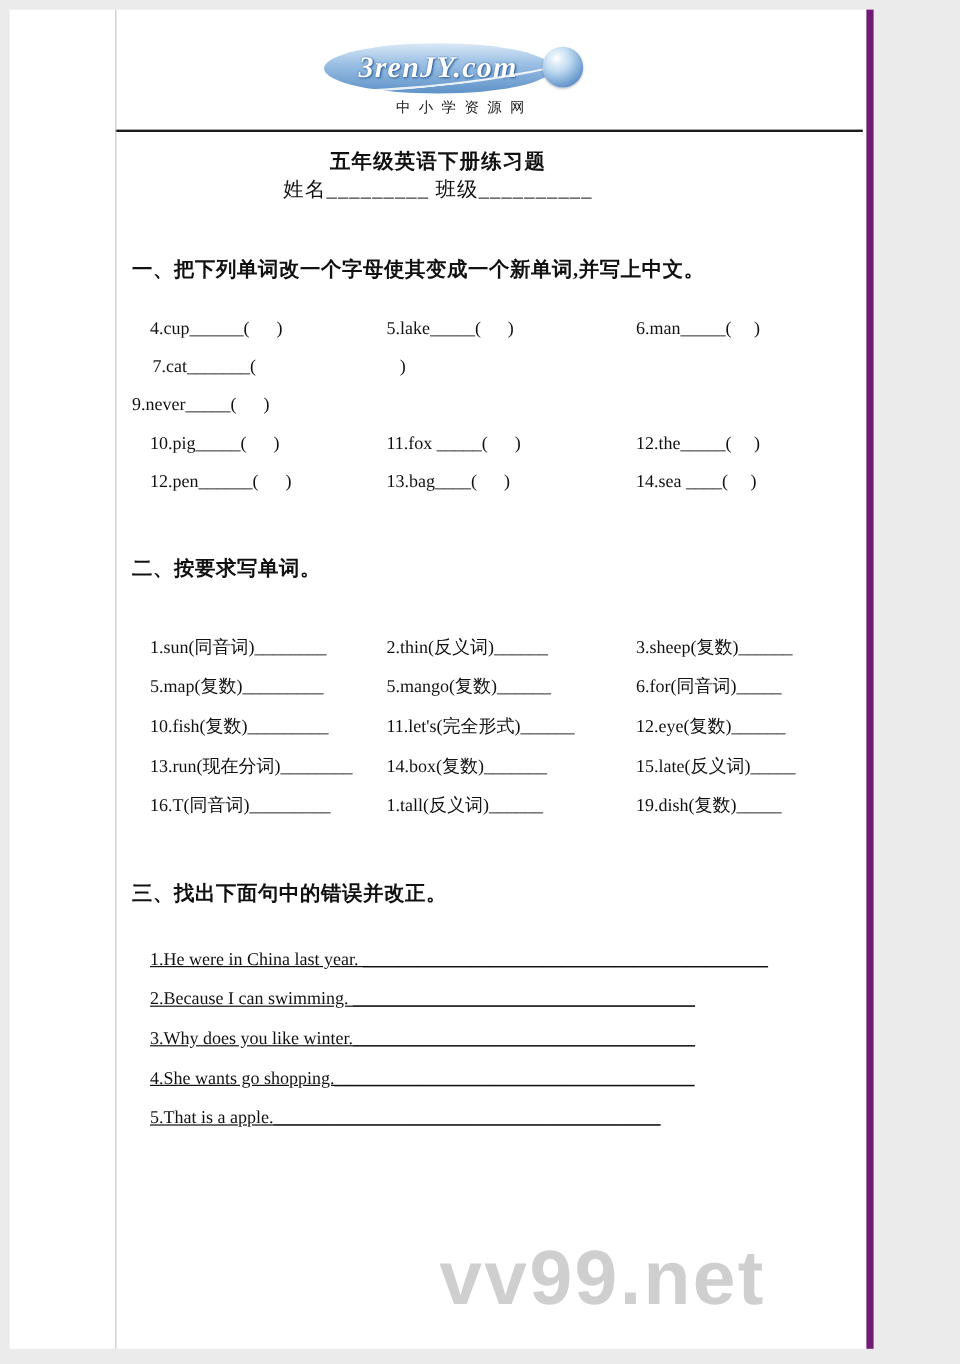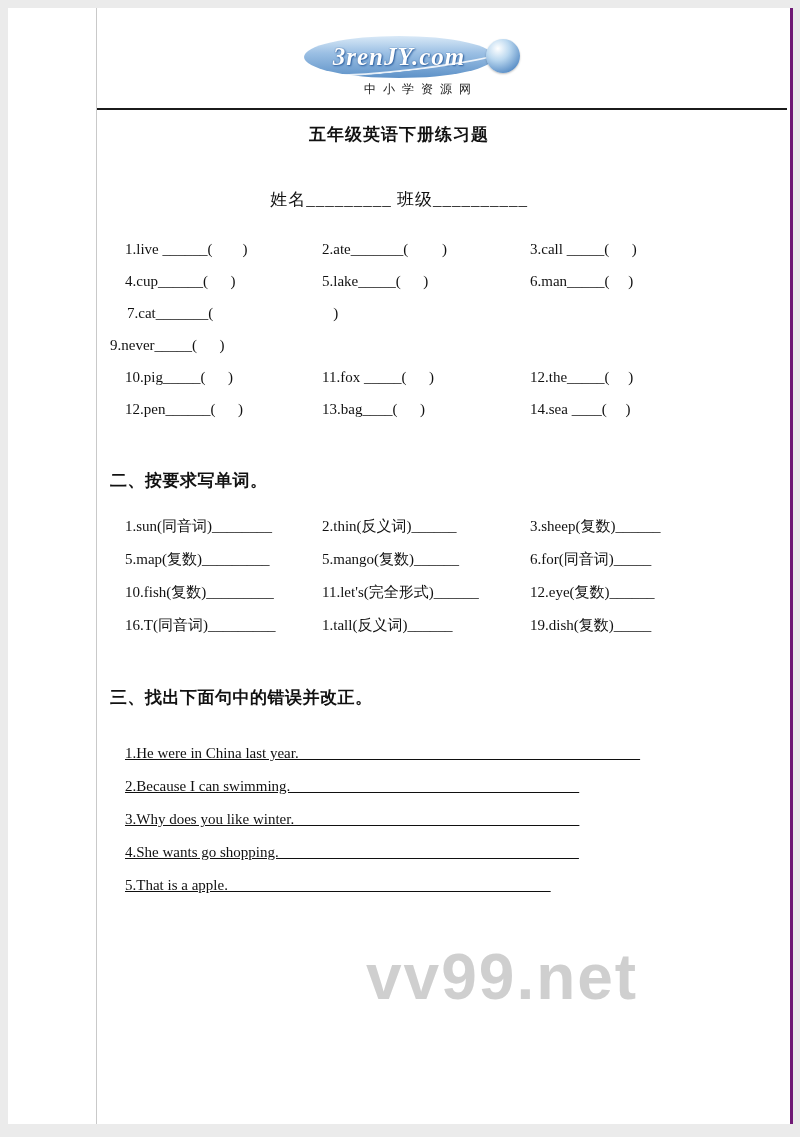--- a/index.html
+++ b/index.html
@@ -6,23 +6,23 @@
   html,body { width:800px; height:1137px; }
   body {
     background:#ebebeb;
     font-family:"Liberation Serif","DejaVu Serif",serif;
     color:#111;
     position:relative;
     overflow:hidden;
   }
   .page {
     position:absolute; left:8px; top:8px;
-    width:785px; height:1116px;
+    width:720px; height:1116px;
     background:#ffffff;
-    border-right:3px solid #701a75;
+    border-right:6px solid #701a75;
     overflow:hidden;
   }
   .margin-line {
     position:absolute; left:88px; top:0;
     width:1px; height:100%;
     background:#c9c9c9;
   }
   
   .logo-wrap { position:relative; padding-top:28px; text-align:center; z-index:2; }
   .logo-ellipse {
@@ -58,43 +58,43 @@
     border:none; border-top:2px solid #1b1b1b;
     margin:10px 3px 0 88px;
   }
   
   .doc-title {
     margin-top:13px; text-align:center;
     font-size:17px; font-weight:bold; letter-spacing:1px;
     position:relative; z-index:2;
   }
   .name-class {
-    margin-top:42px; text-align:center;
+    text-align:center;
     font-size:17px; white-space:pre; letter-spacing:1px;
     position:relative; z-index:2;
   }
   
   section { position:relative; z-index:2; }
   .sec-heading {
     margin:44px 0 0 102px;
     font-size:17px; font-weight:bold; letter-spacing:0.5px;
   }
   .rows { margin:22px 6px 0 102px; }
   .row { line-height:32px; }
   .row-3col { display:grid; grid-template-columns:197px 208px 1fr; padding-left:15px; }
   .row-2col { display:grid; grid-template-columns:323px 1fr; padding-left:17px; }
   .row-1col { padding-left:0; }
-  .rows-s2 { margin-top:18px; }
+  .rows-s2 { margin-top:39px; }
   .rows-s2 .row { line-height:33px; }
   .item { white-space:pre; font-size:15px; }
   .sentences { margin:28px 6px 0 117px;text-decoration:underline; }
   .sentence { line-height:33px; font-size:15px; white-space:pre; }
   
   .watermark {
-    position:absolute; left:358px; top:932px;
+    position:absolute; left:358px; top:1020px;
     font-family:"Liberation Sans","DejaVu Sans",sans-serif;
     font-weight:700; font-size:64px; letter-spacing:2px;
     color:#c4c4c4; opacity:0.8;
     z-index:3; pointer-events:none;
   }
 </style>
 </head>
 <body>
 
 <div class="page">
@@ -110,26 +110,22 @@
       <div class="logo-sub">中小学资源网</div>
     </div>
     <hr class="top-rule">
   </header>
 
   <h1 class="doc-title">五年级英语下册练习题</h1>
 
   <div class="name-class">姓名_________ 班级__________</div>
 
   <section>
+    <h2 class="sec-heading">一、把下列单词改一个字母使其变成一个新单词,并写上中文。</h2>
     <div class="rows">
-      <div class="row row-3col">
-        <span class="item">1.live ______(        )</span>
-        <span class="item">2.ate_______(         )</span>
-        <span class="item">3.call _____(      )</span>
-      </div>
       <div class="row row-3col">
         <span class="item">4.cup______(      )</span>
         <span class="item">5.lake_____(      )</span>
         <span class="item">6.man_____(     )</span>
       </div>
       <div class="row row-2col">
         <span class="item">7.cat_______(                                )</span>
       </div>
       <div class="row row-1col">
         <span class="item">9.never_____(      )</span>
@@ -159,20 +155,25 @@
         <span class="item">5.map(复数)_________</span>
         <span class="item">5.mango(复数)______</span>
         <span class="item">6.for(同音词)_____</span>
       </div>
       <div class="row row-3col">
         <span class="item">10.fish(复数)_________</span>
         <span class="item">11.let's(完全形式)______</span>
         <span class="item">12.eye(复数)______</span>
       </div>
       <div class="row row-3col">
+        <span class="item">13.run(现在分词)________</span>
+        <span class="item">14.box(复数)_______</span>
+        <span class="item">15.late(反义词)_____</span>
+      </div>
+      <div class="row row-3col">
         <span class="item">16.T(同音词)_________</span>
         <span class="item">1.tall(反义词)______</span>
         <span class="item">19.dish(复数)_____</span>
       </div>
     </div>
   </section>
 
   <section>
     <h2 class="sec-heading">三、找出下面句中的错误并改正。</h2>
     <div class="sentences">

